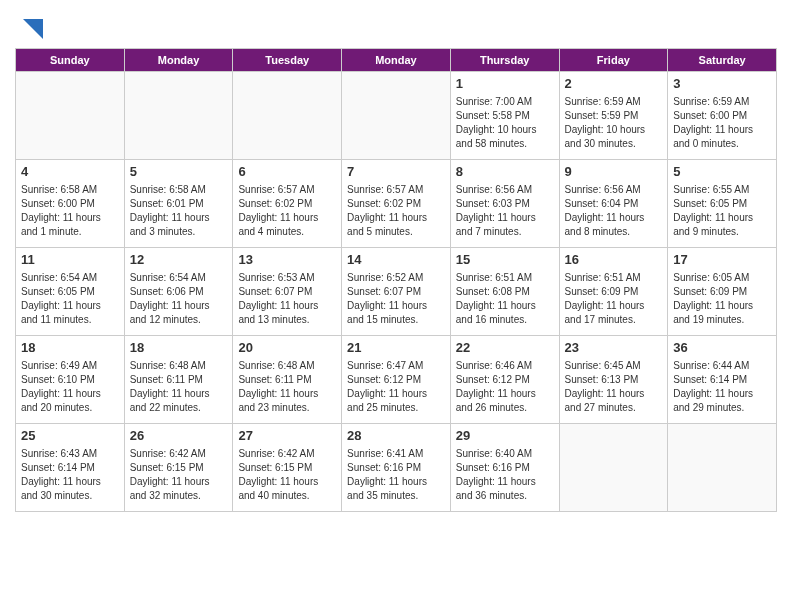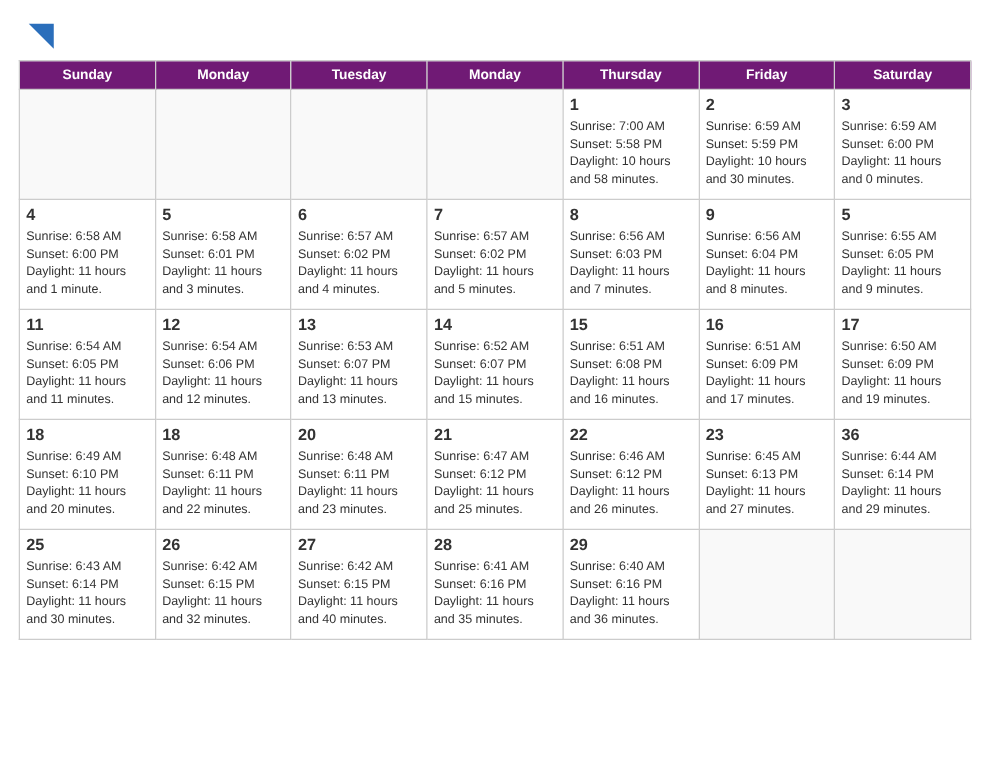--- a/index.html
+++ b/index.html
@@ -237,21 +237,21 @@
           </td>
           <td>
             <span class="day-number">16</span>
             <div>Sunrise: 6:51 AM</div>
             <div>Sunset: 6:09 PM</div>
             <div>Daylight: 11 hours</div>
             <div>and 17 minutes.</div>
           </td>
           <td>
             <span class="day-number">17</span>
-            <div>Sunrise: 6:50 AM</div>
+            <div>Sunrise: 6:05 AM</div>
             <div>Sunset: 6:09 PM</div>
             <div>Daylight: 11 hours</div>
             <div>and 19 minutes.</div>
           </td>
         </tr>
         <tr>
           <td>
             <span class="day-number">18</span>
             <div>Sunrise: 6:49 AM</div>
             <div>Sunset: 6:10 PM</div>

